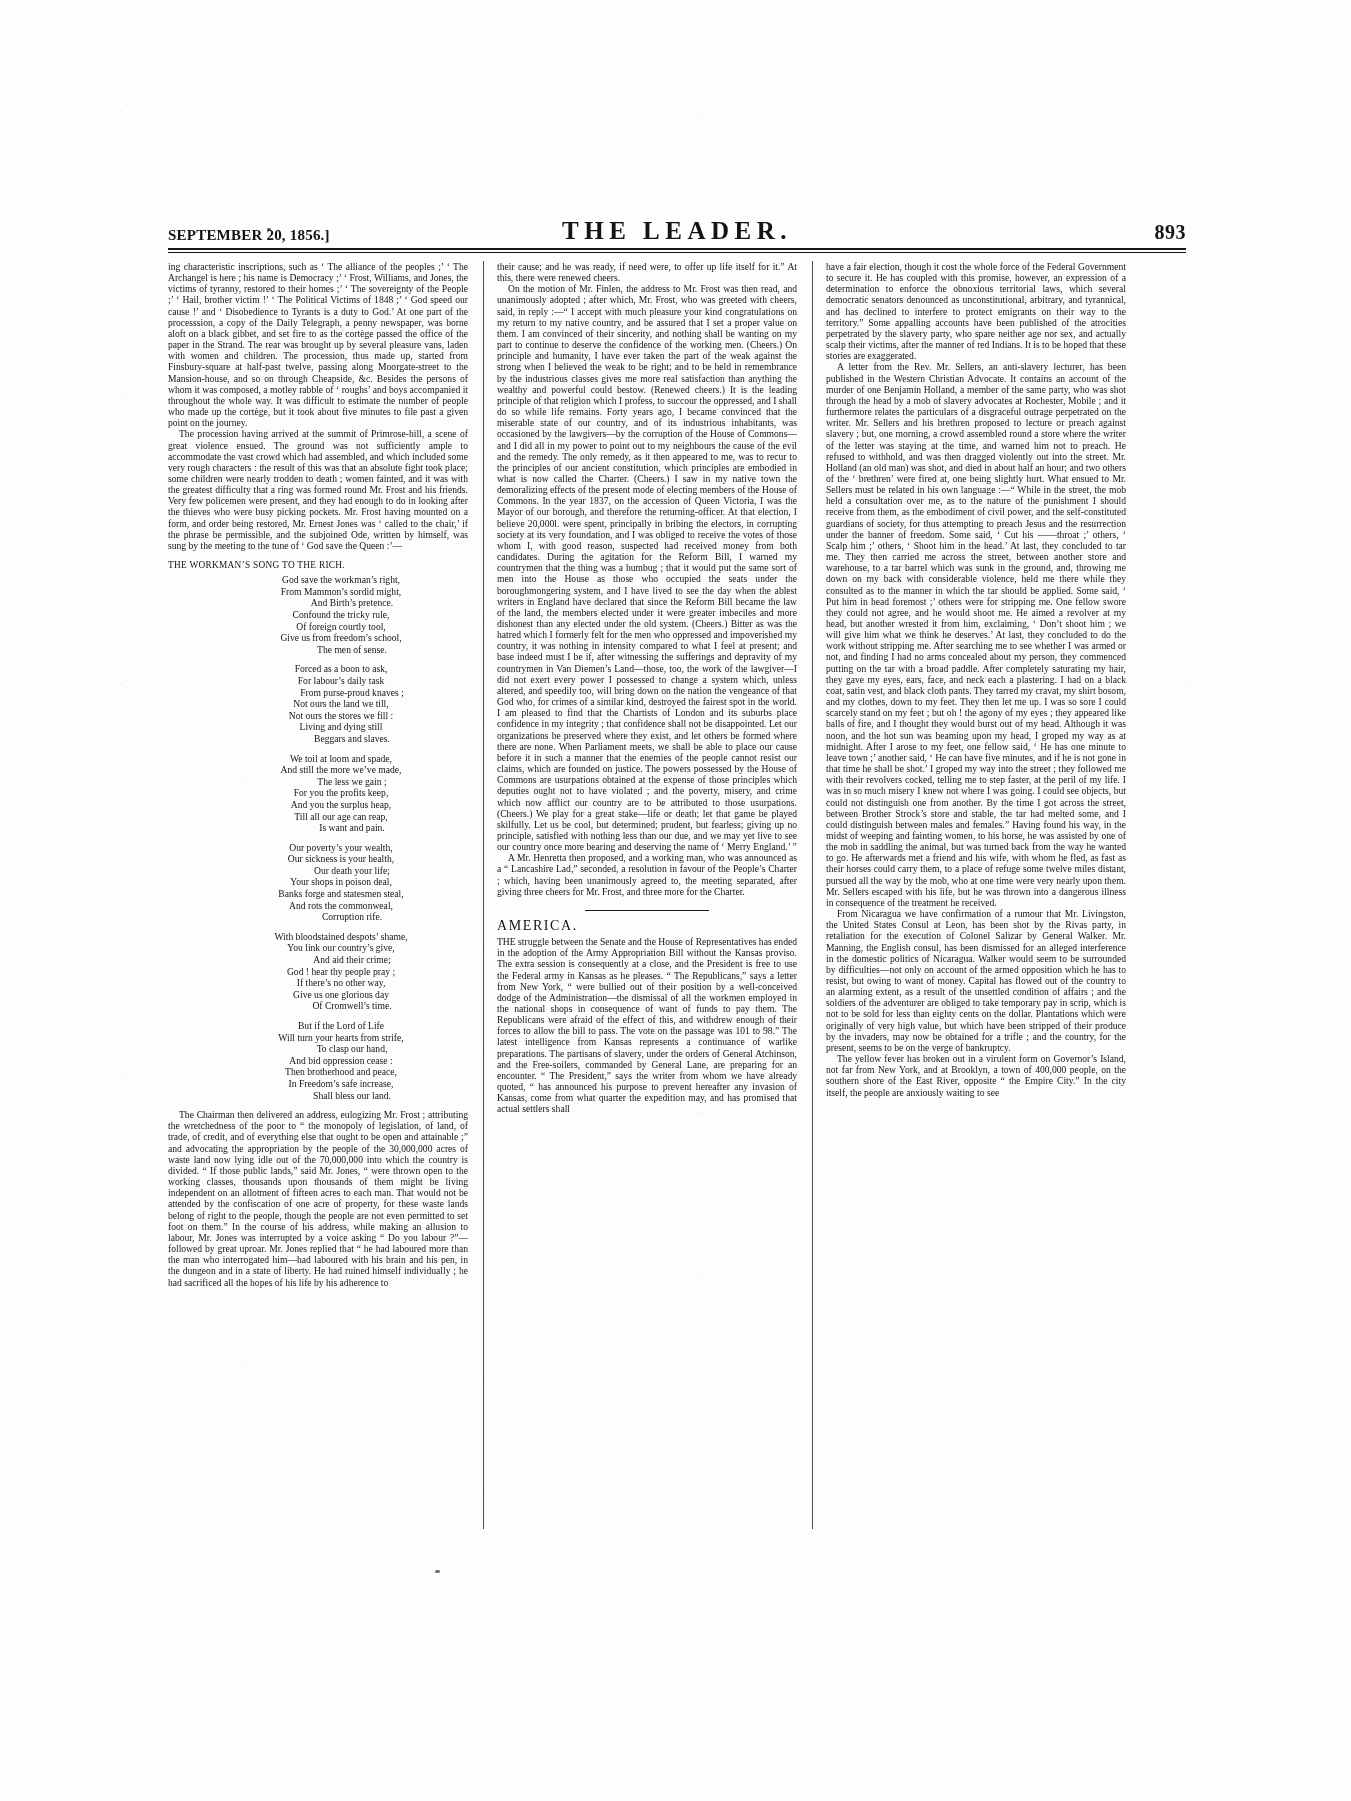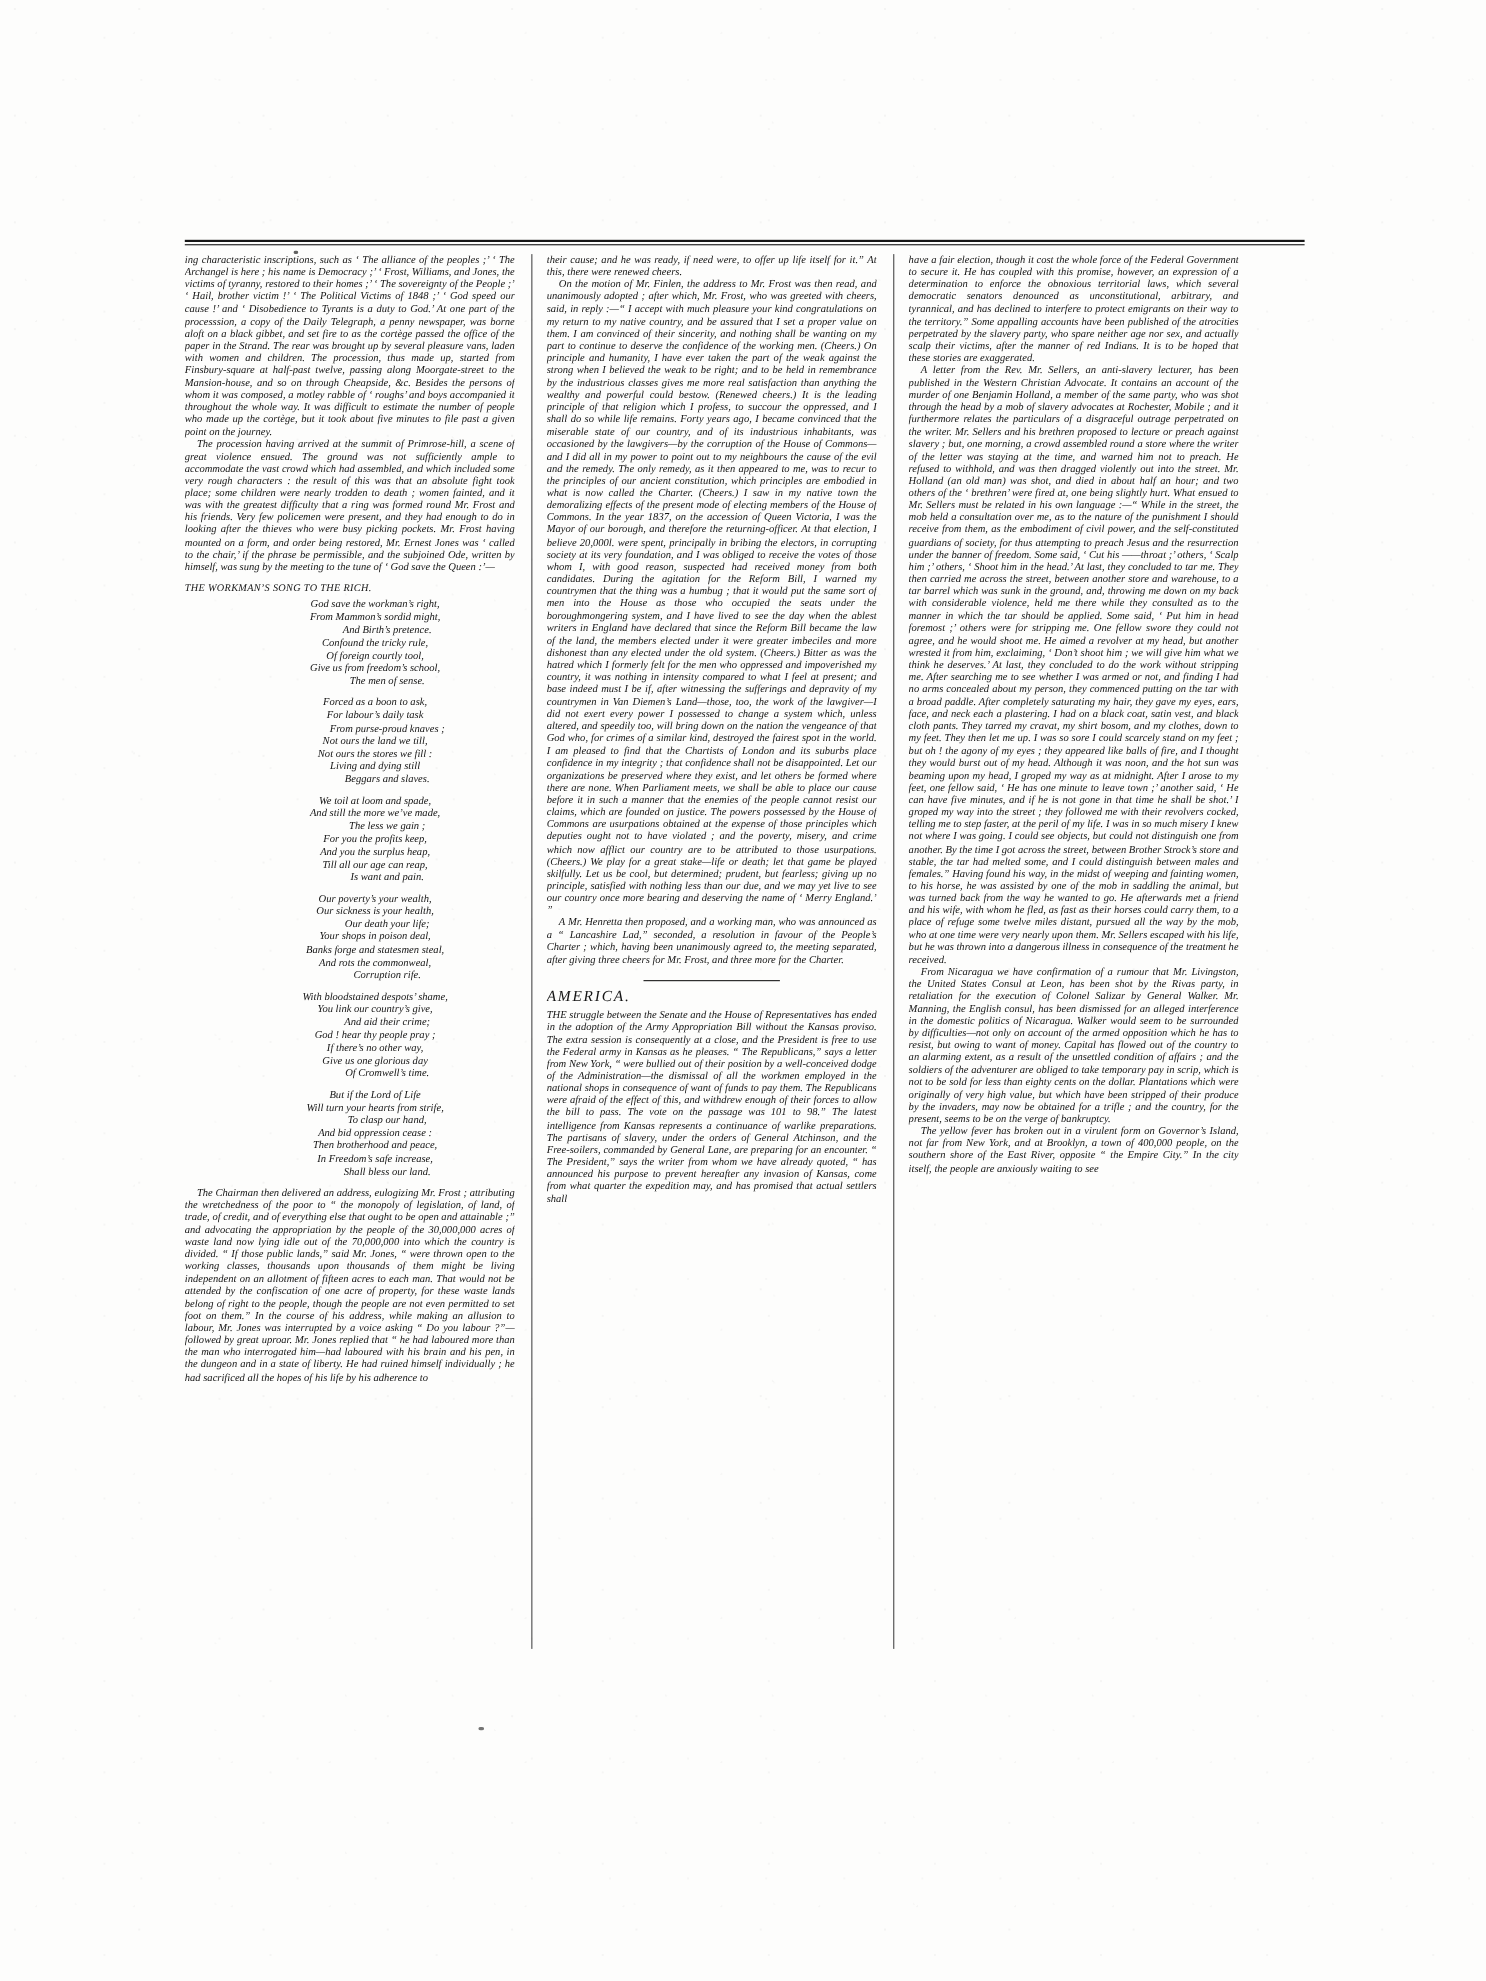--- a/index.html
+++ b/index.html
@@ -88,21 +88,20 @@
     height: 1296px;
   }
   .col {
     width: 300px;
     font-size: 9.6px;
     line-height: 11.15px;
     text-align: justify;
     text-justify: inter-word;
     hyphens: none;
     overflow: hidden;
-    font-style: italic;
   }
   .gut {
     width: 29px;
     position: relative;
     flex: 0 0 29px;
   }
   .gut::before {
     content: "";
     position: absolute;
     left: 50%;
@@ -174,20 +173,25 @@
   }
 </style>
 </head>
 <body>
 
 <div id="page">
   <div class="stray-dot2"></div>
 
   <div id="sheet">
 
+    <div class="masthead">
+      <div class="mast-date">SEPTEMBER 20, 1856.]</div>
+      <div class="mast-title">THE LEADER.</div>
+      <div class="mast-page">893</div>
+    </div>
     <div class="rule-double"></div>
 
     <div class="columns">
 
       <div class="col">
         <p class="noindent">ing characteristic inscriptions, such as ‘ The alliance of the peoples ;’ ‘ The Archangel is here ; his name is Democracy ;’ ‘ Frost, Williams, and Jones, the victims of tyranny, restored to their homes ;’ ‘ The sovereignty of the People ;’ ‘ Hail, brother victim !’ ‘ The Political Victims of 1848 ;’ ‘ God speed our cause !’ and ‘ Disobedience to Tyrants is a duty to God.’ At one part of the processsion, a copy of the Daily Telegraph, a penny newspaper, was borne aloft on a black gibbet, and set fire to as the cortège passed the office of the paper in the Strand. The rear was brought up by several pleasure vans, laden with women and children. The procession, thus made up, started from Finsbury-square at half-past twelve, passing along Moorgate-street to the Mansion-house, and so on through Cheapside, &amp;c. Besides the persons of whom it was composed, a motley rabble of ‘ roughs’ and boys accompanied it throughout the whole way. It was difficult to estimate the number of people who made up the cortège, but it took about five minutes to file past a given point on the journey.</p>
         <p>The procession having arrived at the summit of Primrose-hill, a scene of great violence ensued. The ground was not sufficiently ample to accommodate the vast crowd which had assembled, and which included some very rough characters : the result of this was that an absolute fight took place; some children were nearly trodden to death ; women fainted, and it was with the greatest difficulty that a ring was formed round Mr. Frost and his friends. Very few policemen were present, and they had enough to do in looking after the thieves who were busy picking pockets. Mr. Frost having mounted on a form, and order being restored, Mr. Ernest Jones was ‘ called to the chair,’ if the phrase be permissible, and the subjoined Ode, written by himself, was sung by the meeting to the tune of ‘ God save the Queen :’—</p>
 
         <div class="poem-title">THE WORKMAN’S SONG TO THE RICH.</div>
 

